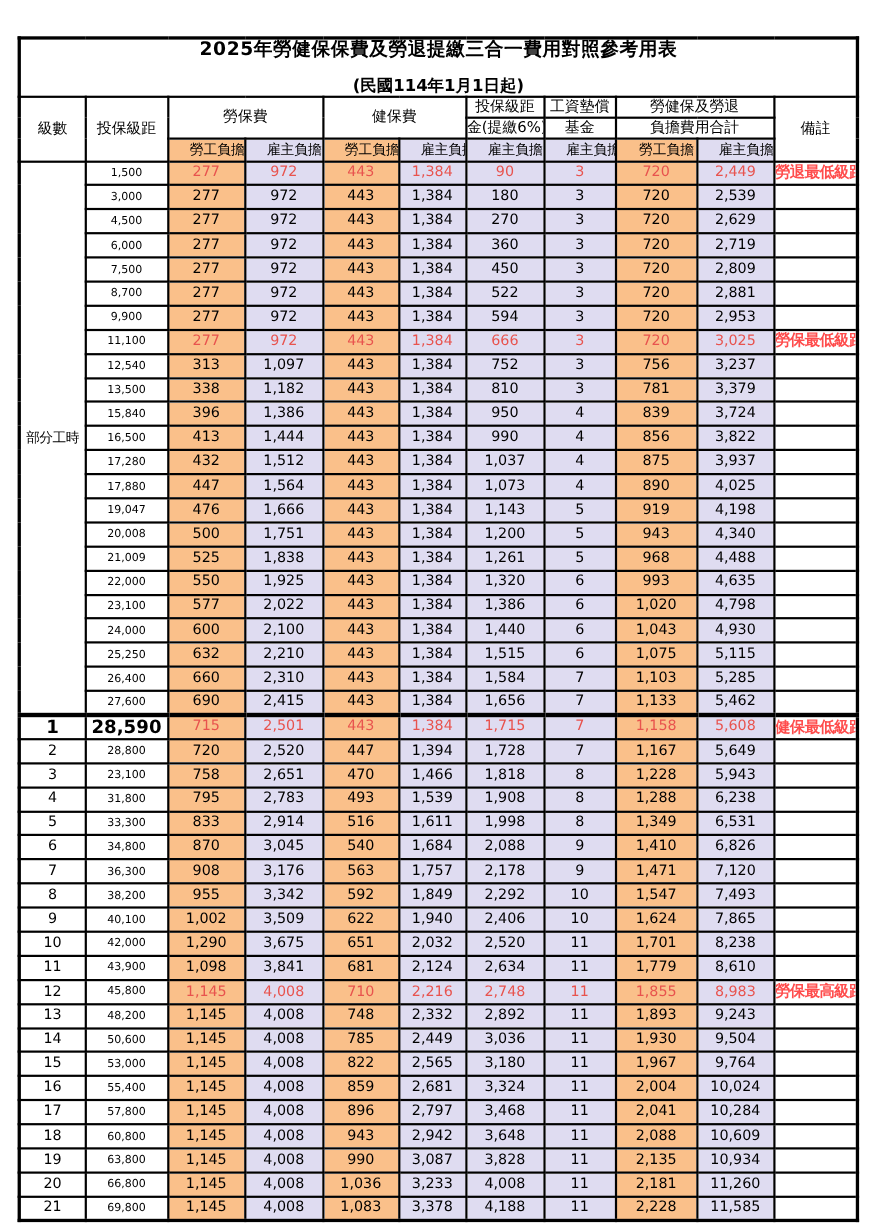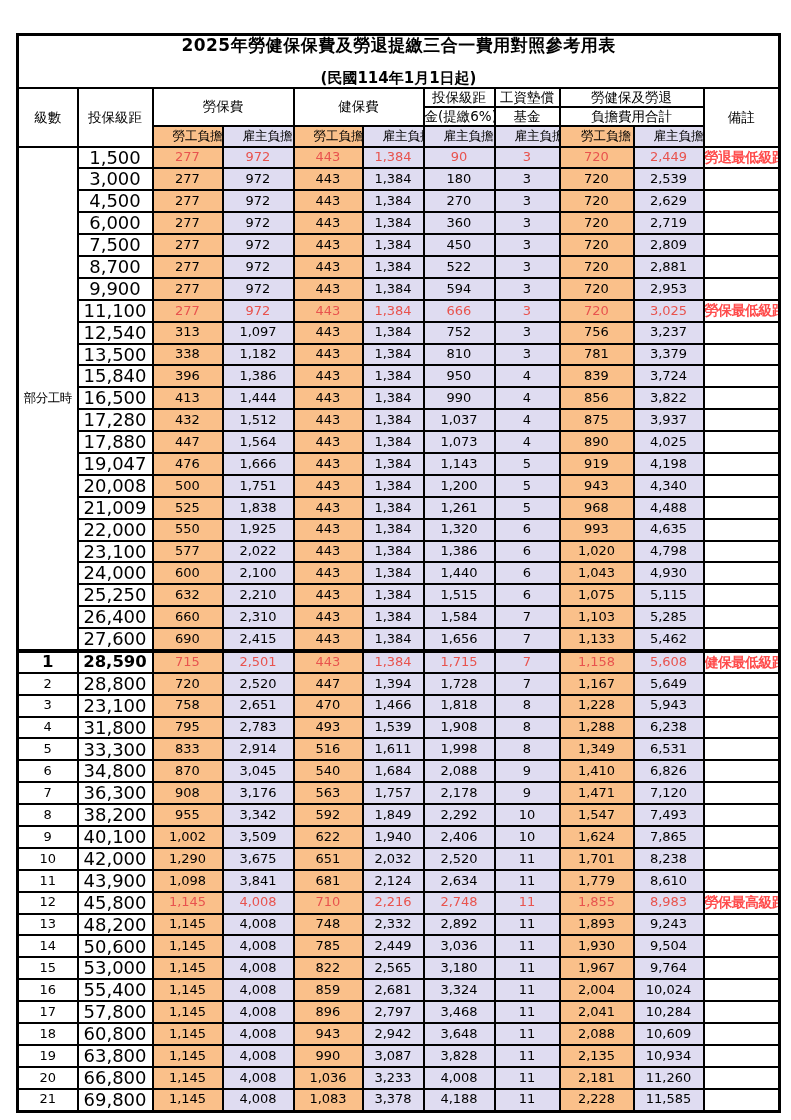--- a/index.html
+++ b/index.html
@@ -38,21 +38,21 @@
   .title-cell{height:53px;border-bottom:2px solid var(--border);}
   .title-line1{font-size:17px;font-weight:bold;letter-spacing:.5px;}
   .title-line2{font-size:15px;font-weight:bold;margin-top:15px;}
   tr.h1 th,tr.h2 th{height:19px;font-weight:normal;font-size:13.5px;}
   tr.h3 th{height:21px;font-weight:normal;font-size:12.5px;padding-left:19px;}
   .orange{background:var(--orange);}
   .lav{background:var(--lav);}
   tbody td{height:21.9px;}
   .level-cell{font-size:13px;}
   .level-cell.part-time{font-size:12.5px;letter-spacing:-.5px;}
-  .bracket-cell{font-size:18px;}
+  .bracket-cell{font-size:10px;}
   .remark-cell{font-size:14px;font-weight:bold;color:var(--remark-red);letter-spacing:-.5px;}
   tr.red td.val{color:var(--red);}
   tr.big td.level-cell,tr.big td.bracket-cell{font-size:16.5px;font-weight:bold;}
   tr.section-start td{border-top:4px solid var(--border);}
 </style>
 </head>
 <body>
 
 <div class="page">
   <table>

